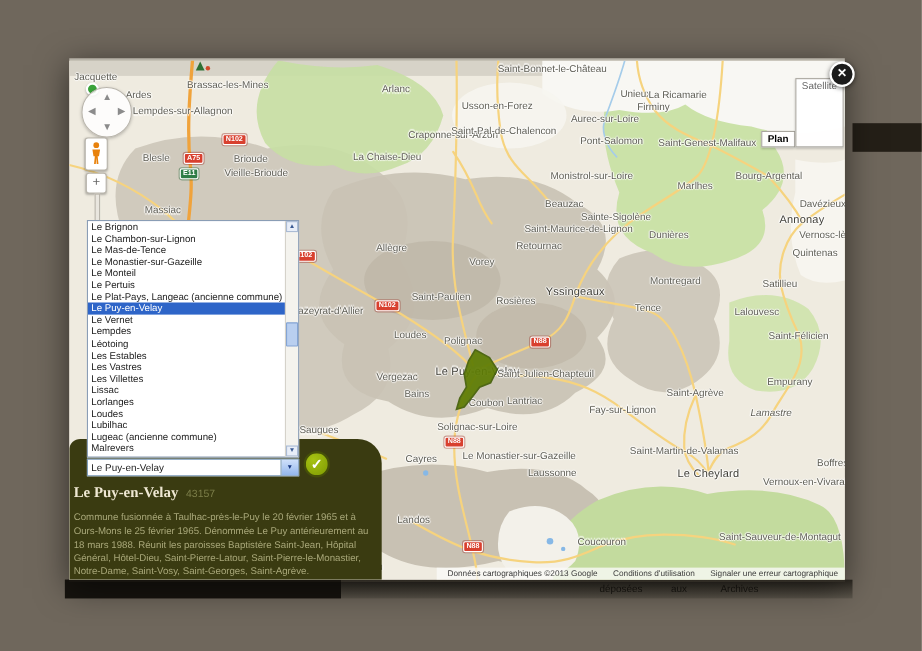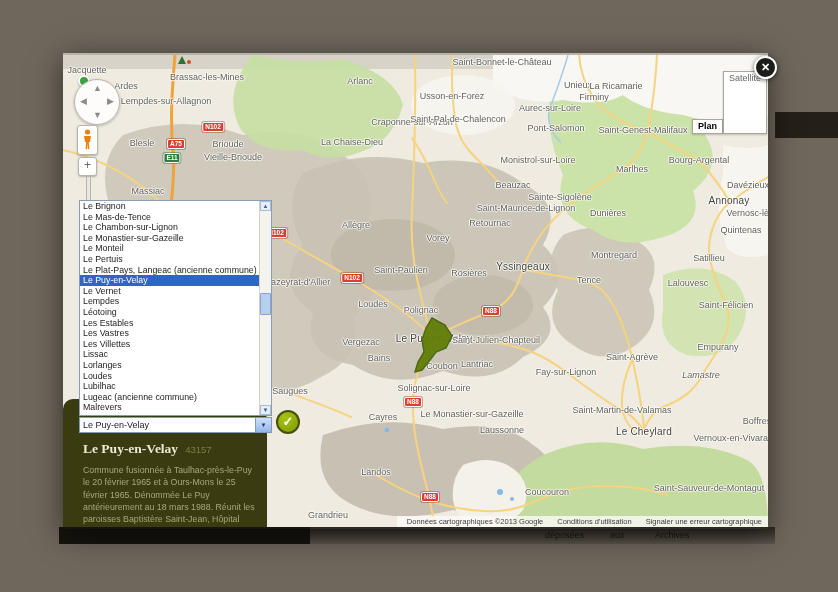--- a/index.html
+++ b/index.html
@@ -99,22 +99,22 @@
     font-size:6px;color:#17367e;text-align:center;line-height:14px;}
   
   .check{
     position:absolute;left:213px;top:355px;width:24px;height:24px;border-radius:50%;
     background:radial-gradient(circle at 35% 30%,#a7c313,#7e9a02);
     border:2px solid #454f09;box-sizing:border-box;
     color:#fff;font-weight:bold;font-size:13px;text-align:center;line-height:20px;
   }
   
   .ipanel{
-    position:absolute;left:0;top:344px;width:204px;height:128px;background:#3a3b11;
-    border-radius:10px 22px 0 0;box-sizing:border-box;padding:40px 12px 0 20px;
+    position:absolute;left:0;top:344px;width:284px;height:128px;background:#3a3b11;
+    border-radius:10px 22px 0 0;box-sizing:border-box;padding:40px 12px 0 4px;
   }
   .ipanel .ttl{font-family:"Liberation Serif",serif;font-weight:bold;font-size:13.5px;color:#efe8d3;}
   .ipanel .code{font-size:9.5px;color:#7c7e49;margin-left:7px;}
   .ipanel .desc{margin-top:7px;font-size:8.8px;line-height:1.4;color:#a8a779;}
   
   .close{
     position:absolute;left:691px;top:1px;width:23px;height:23px;border-radius:50%;
     background:#1c1c1c;border:2px solid #fff;box-sizing:border-box;
     color:#fff;font-size:11px;font-weight:bold;text-align:center;line-height:19px;
     box-shadow:0 1px 5px rgba(0,0,0,.6);cursor:pointer;
@@ -305,22 +305,22 @@
     </div>
 
     <div class="clist">
 
       <div class="sbar">
         <div class="sbtn up">▲</div>
         <div class="sthumb"></div>
         <div class="sbtn dn">▼</div>
       </div>
     <div class="row">Le Brignon</div>
+        <div class="row">Le Chambon-sur-Lignon</div>
         <div class="row">Le Mas-de-Tence</div>
-        <div class="row">Le Chambon-sur-Lignon</div>
         <div class="row">Le Monastier-sur-Gazeille</div>
         <div class="row">Le Monteil</div>
         <div class="row">Le Pertuis</div>
         <div class="row">Le Plat-Pays, Langeac (ancienne commune)</div>
         <div class="row sel">Le Puy-en-Velay</div>
         <div class="row">Le Vernet</div>
         <div class="row">Lempdes</div>
         <div class="row">Léotoing</div>
         <div class="row">Les Estables</div>
         <div class="row">Les Vastres</div>

